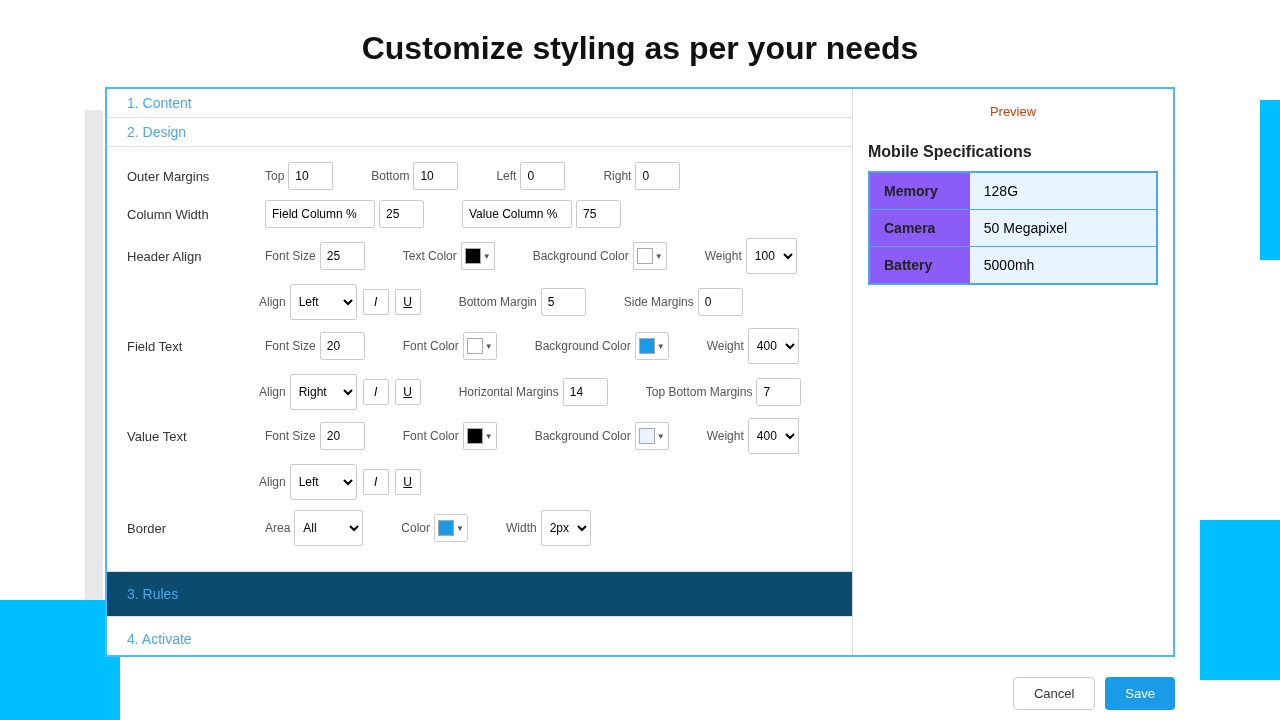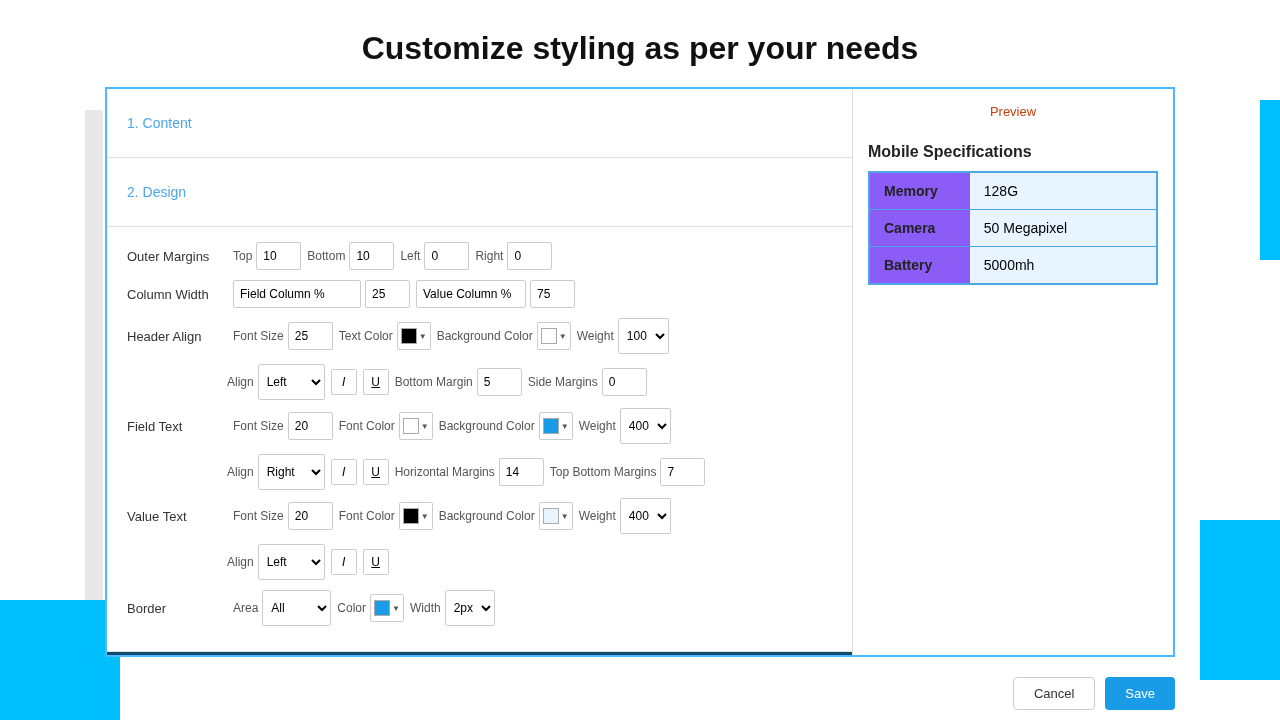--- a/index.html
+++ b/index.html
@@ -78,21 +78,21 @@
     }
 
     .right-panel {
       width: 320px;
       padding: 15px;
       background: #fff;
     }
 
     
     .section-header {
-      padding: 26px 20px;
+      padding: 6px 20px;
       border-bottom: 1px solid #e0e0e0;
       color: #4da6e8;
       font-size: 14px;
       cursor: pointer;
     }
 
     .section-content {
       padding: 15px 20px;
       border-bottom: 1px solid #e0e0e0;
     }
@@ -109,20 +109,21 @@
       font-size: 13px;
       color: #333;
       width: 100px;
       flex-shrink: 0;
     }
 
     .field-group {
       display: flex;
       align-items: center;
       gap: 4px;
+      margin-left: 32px;
     }
 
     .field-group label {
       font-size: 12px;
       color: #555;
     }
 
     input[type="text"], input[type="number"] {
       border: 1px solid #ccc;
       padding: 4px 6px;
@@ -314,21 +315,21 @@
         </div>
         <div class="field-group">
           <label>Right</label>
           <input type="text" class="input-sm" value="0" style="">
         </div>
       </div>
 
       <div class="form-row">
         <span class="form-label">Column Width</span>
         <div class="field-group">
-          <input type="text" style="width: 128px;" value="Field Column %" readonly="">
+          <input type="text" style="width: 110px;" value="Field Column %" readonly="">
           <input type="text" class="input-sm" value="25" style="">
         </div>
         <div class="field-group">
           <input type="text" style="width: 110px;" value="Value Column %" readonly="">
           <input type="text" class="input-sm" value="75" style="">
         </div>
       </div>
 
       <div>
         <div class="form-row">

